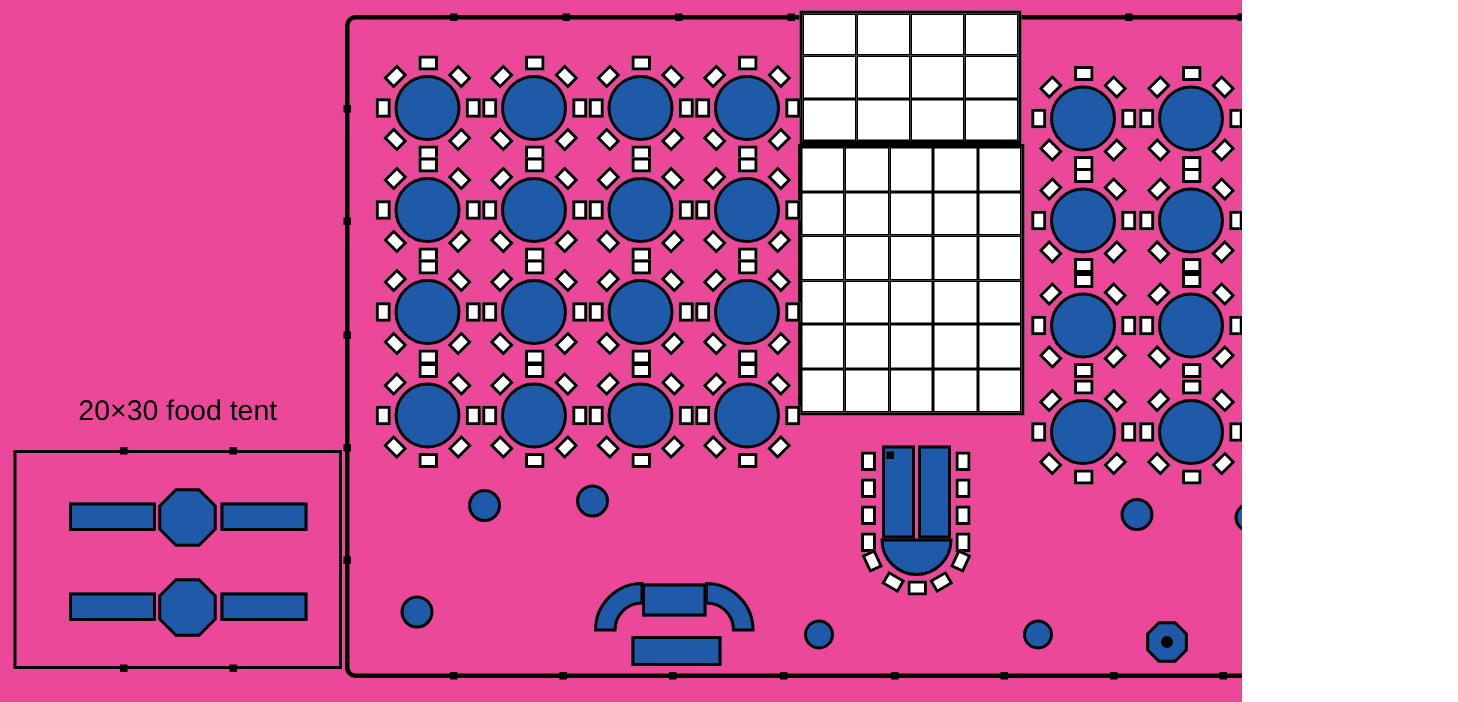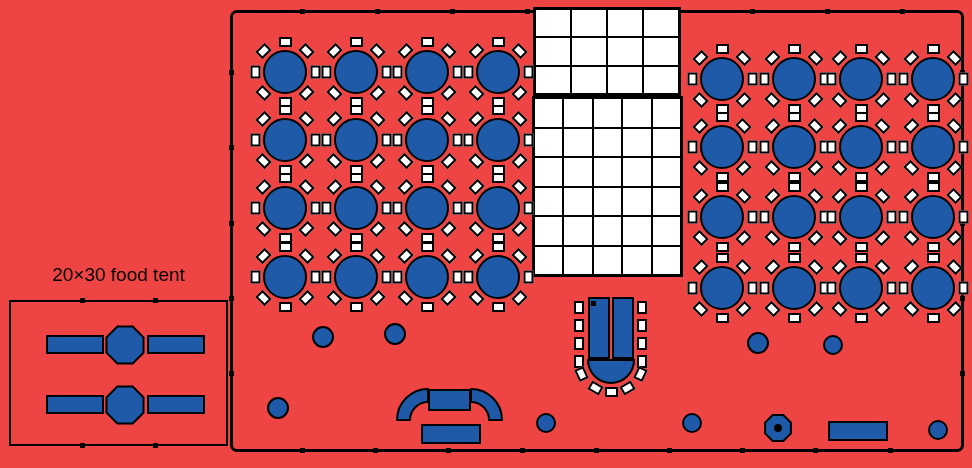--- a/index.html
+++ b/index.html
@@ -1,19 +1,19 @@
 <!DOCTYPE html>
 <html><head>
 <meta charset="utf-8">
 <style>
   :root { --blue: #1e5aa8; --line: #000000; }
   html, body { margin: 0; padding: 0; background: #ffffff; }
   #plan {
-    position: relative; width: 972px; height: 468px;
-    background: #ef4444; overflow: hidden;
+    position: relative; width: 828px; height: 468px;
+    background: #ec4899; overflow: hidden;
     font-family: "Liberation Sans", sans-serif;
   }
   .outline { position: absolute; border: 2px solid var(--line); background: transparent; box-sizing: border-box; }
   #main-tent-box { border-width: 3px; border-radius: 7px; }
   .label {
     position: absolute; color: #000; font-size: 19px; letter-spacing: 0px;
     text-align: center; white-space: nowrap; font-family: "Liberation Sans", sans-serif;
   }
   .tick { position: absolute; width: 5px; height: 5px; background: var(--line); }
   .poledot { position: absolute; width: 4px; height: 4px; background: var(--line); }

